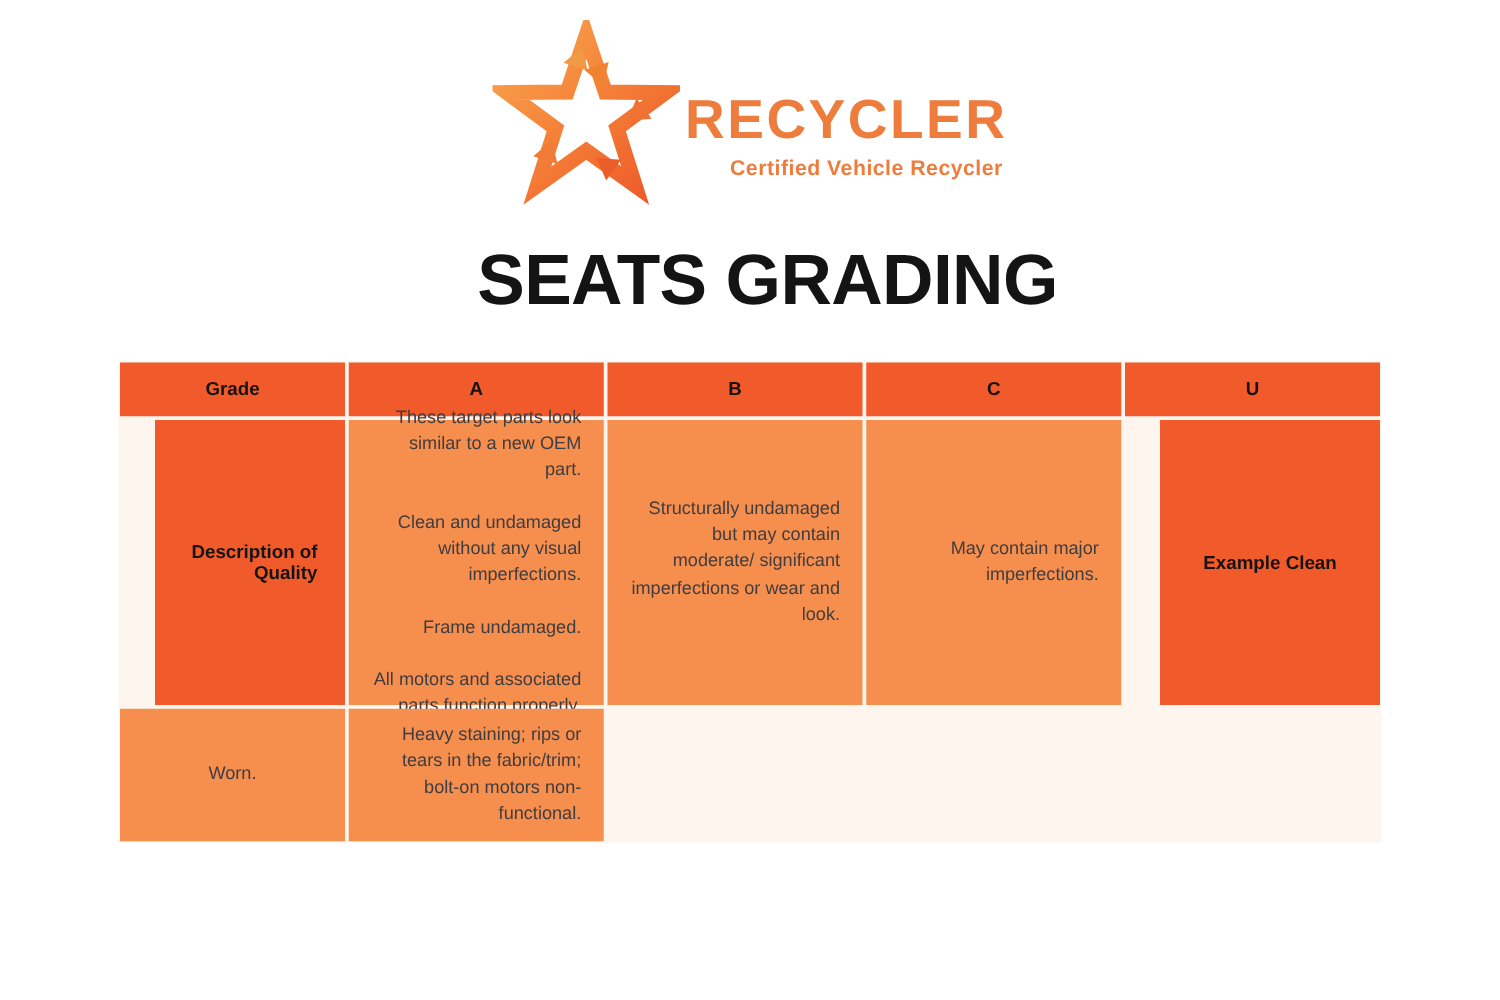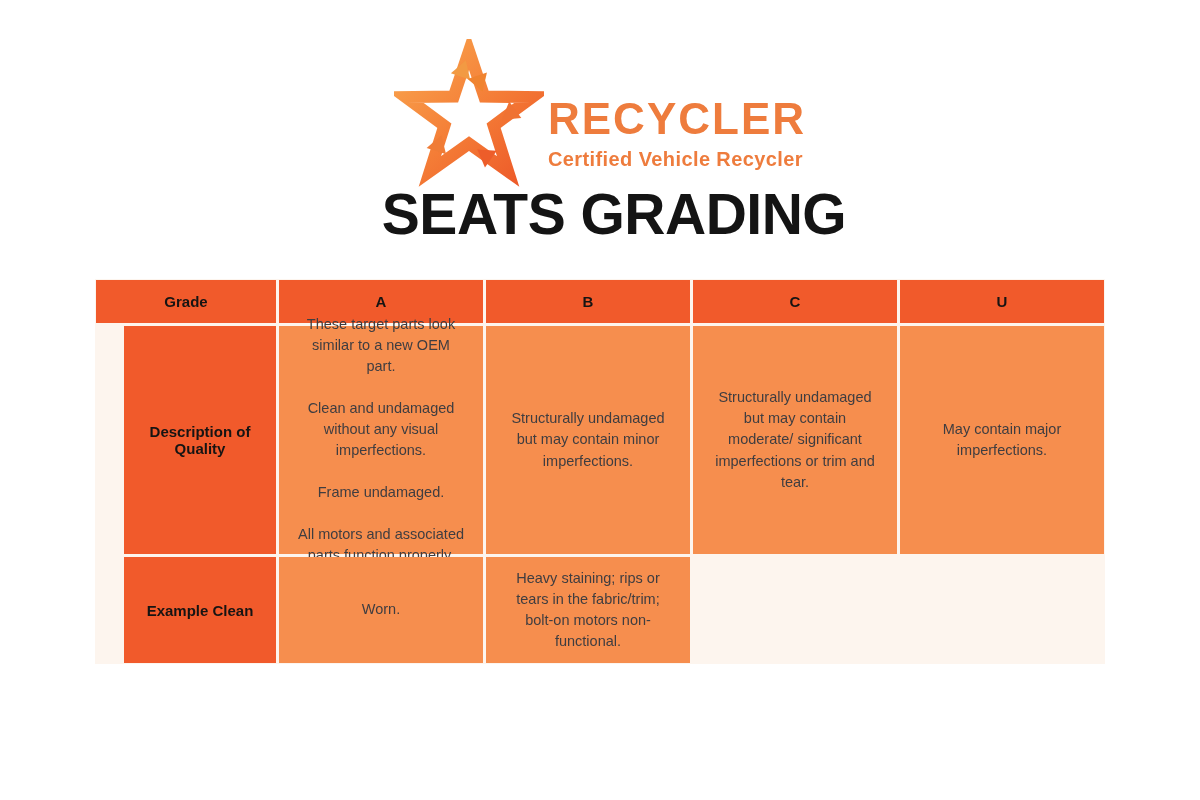--- a/index.html
+++ b/index.html
@@ -18,70 +18,71 @@
     font-family:"Liberation Sans", sans-serif;
     overflow:hidden;
   }
   .page{width:1200px;height:800px;position:relative;}
 
   
   .logo-row{
     display:flex;
     justify-content:center;
     align-items:flex-start;
-    padding-top:39px;
+    padding-top:16px;
     gap:4px;
     height:172px;
   }
   .logo-star{width:150px;height:148px;flex:0 0 auto;}
   .logo-star svg{display:block;width:150px;height:148px;}
   .logo-textblock{margin-top:58px;}
   .logo-brand{
     font-size:44px;
     font-weight:bold;
     letter-spacing:2px;
     line-height:1;
     color:var(--logo-orange);
   }
   .logo-tagline{
-    font-size:20px;
+    font-size:17px;
     font-weight:bold;
     letter-spacing:0.4px;
     margin-top:7px;
     color:var(--logo-orange);
+    margin-left:36px;
   }
 
   
   .main-title{
     text-align:center;
     font-size:57px;
     font-weight:bold;
     letter-spacing:-0.5px;
     color:var(--title-color);
-    margin-top:14px;
+    margin-top:24px;
     line-height:1;
     padding-left:28px;
   }
 
   
   .grading-table{
     width:1010px;
     margin:36px auto 0;
     display:grid;
     grid-template-columns:180px repeat(4,1fr);
     grid-template-rows:43px 228px 106px;
     gap:3px;
     background:var(--grid-line);
     border:1px solid var(--grid-line);
   }
   .cell{
     display:flex;
     align-items:center;
     justify-content:center;
-    text-align:center;
+    text-align:right;
   }
   .cell.head{
     background:var(--orange-dark);
     font-weight:bold;
     font-size:15px;
     color:#161413;
   }
   .cell.rowlabel{
     background:var(--orange-dark);
     font-weight:bold;
@@ -139,22 +140,21 @@
     <div class="cell head">U</div>
 
     <div class="cell rowlabel">Description of Quality</div>
     <div class="cell body">These target parts look similar to a new OEM part.
 
 Clean and undamaged without any visual imperfections.
 
 Frame undamaged.
 
 All motors and associated parts function properly.</div>
-    <div class="cell body">Structurally undamaged but may contain minor imperfections.</div>
-    <div class="cell body">Structurally undamaged but may contain moderate/ significant imperfections or trim and tear.</div>
+    <div class="cell body">Structurally undamaged but may contain moderate/ significant imperfections or wear and look.</div>
     <div class="cell body">May contain major imperfections.</div>
 
     <div class="cell rowlabel">Example Clean</div>
     <div class="cell body">Worn.</div>
     <div class="cell body">Heavy staining; rips or tears in the fabric/trim; bolt-on motors non-functional.</div>
 
   </div>
 
 </div>
 

